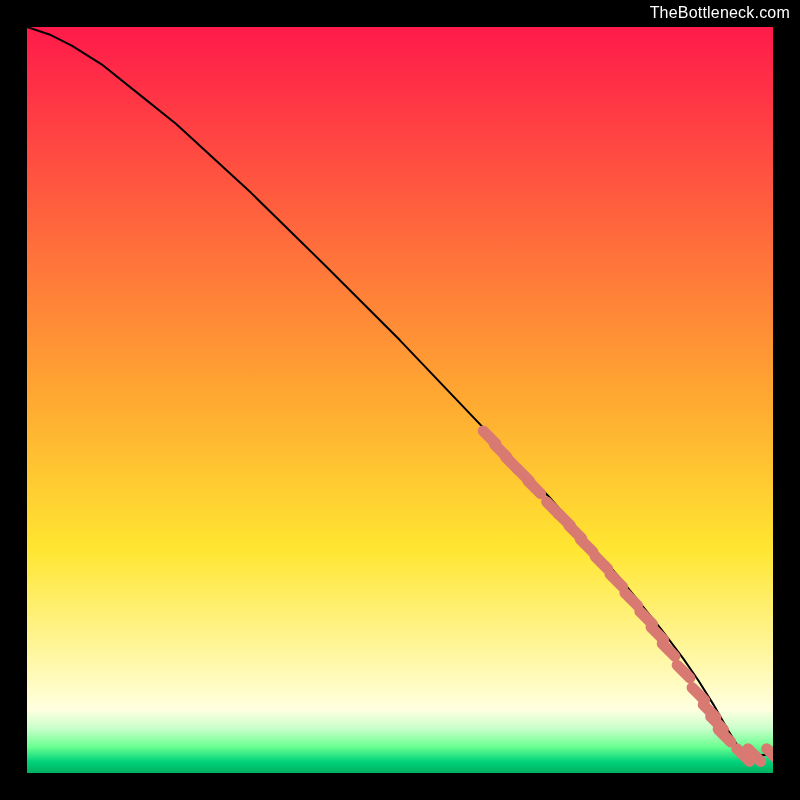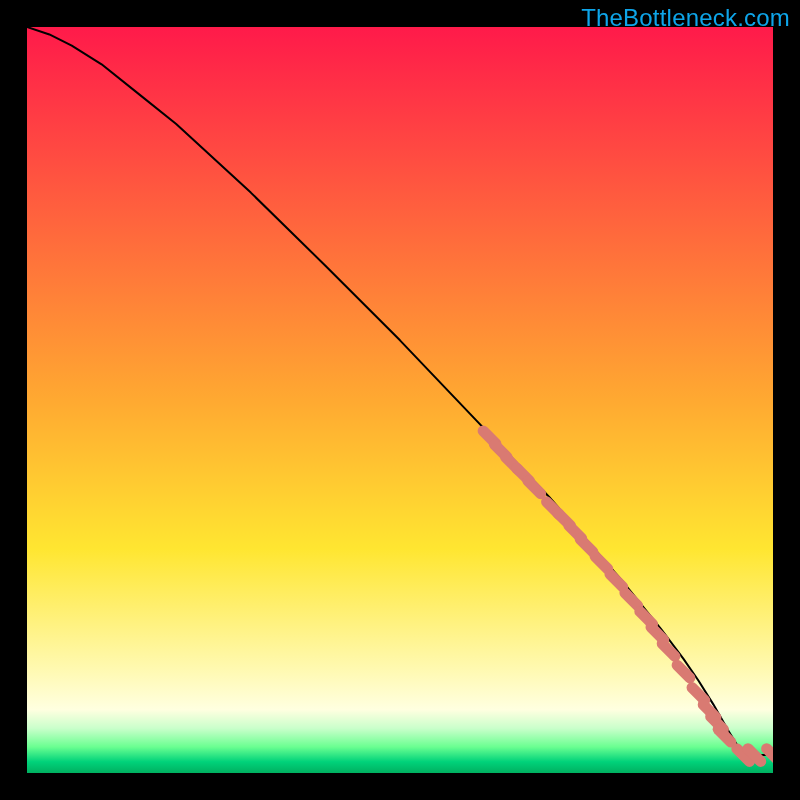--- a/index.html
+++ b/index.html
@@ -14,22 +14,22 @@
   .frame {
     position: relative;
     width: 800px;
     height: 800px;
     background: #000;
   }
   .watermark {
     position: absolute;
     top: 4px;
     right: 10px;
-    color: #0ea5e9;
-    font-size: 24px;
+    color: #ffffff;
+    font-size: 16px;
     font-weight: 500;
     letter-spacing: 0.2px;
     z-index: 5;
     margin-left: 36px;
   }
   .plot {
     position: absolute;
     left: 27px;
     top: 27px;
     width: 746px;

